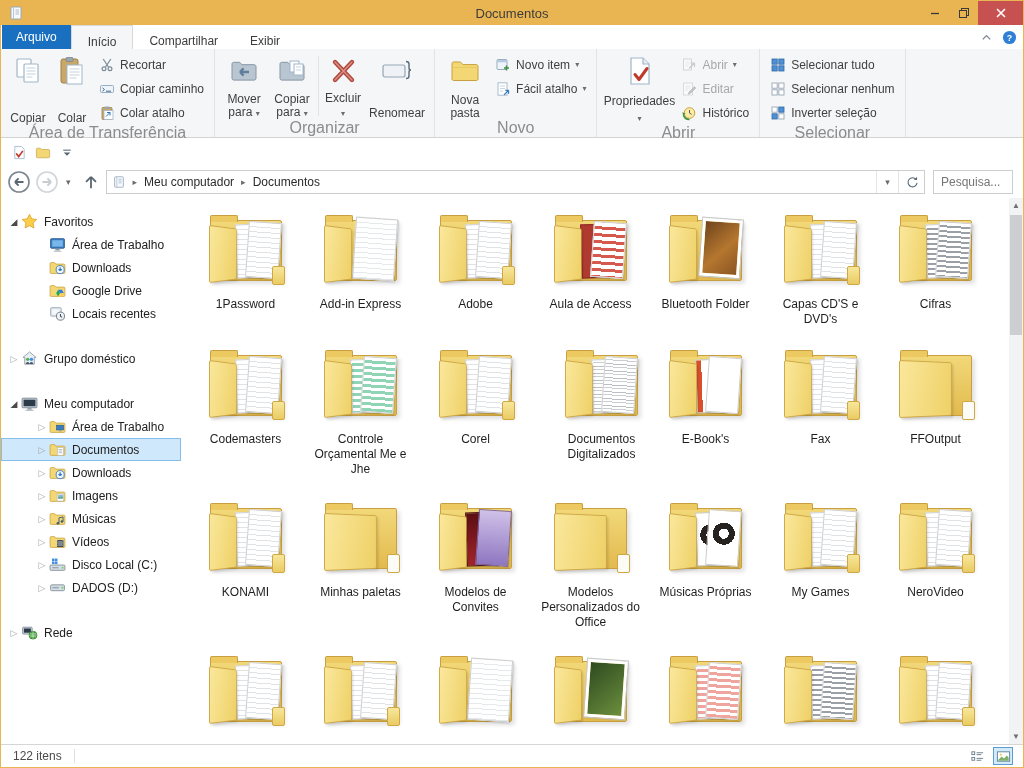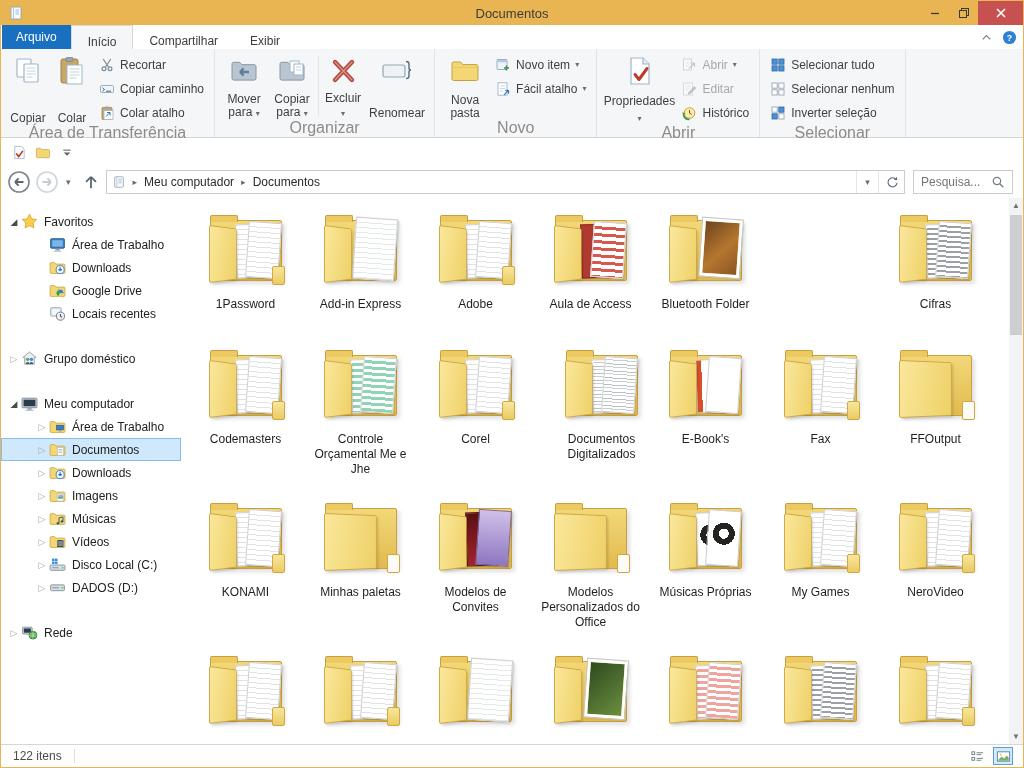--- a/index.html
+++ b/index.html
@@ -42,21 +42,21 @@
   .qat .ic16{width:15px;height:15px;}
   .addr{position:absolute;left:0;top:165px;right:0;height:32px;background:#fff;display:flex;align-items:center;}
   .navbtn{width:24px;height:24px;display:flex;align-items:center;justify-content:center;margin-left:4px;}
   .navbtn.first{margin-left:6px;}
   .crumbbox{flex:1;height:24px;border:1px solid #cdcdcd;margin-left:6px;display:flex;align-items:center;padding-left:5px;background:#fff;}
   .crumb-sep{color:#6b6b6b;font-size:9px;padding:0 7px;}
   .crumb-item{font-size:12px;color:#2b2b2b;}
   .crumb-right{margin-left:auto;display:flex;align-items:center;height:100%;}
   .crumb-dd{width:22px;text-align:center;color:#6b6b6b;font-size:9px;border-left:1px solid #e4e4e4;height:100%;display:flex;align-items:center;justify-content:center;}
   .crumb-rf{width:26px;height:100%;display:flex;align-items:center;justify-content:center;border-left:1px solid #e4e4e4;}
-  .searchbox{width:100px;height:24px;border:1px solid #cdcdcd;margin:0 10px 0 8px;display:flex;align-items:center;padding:0 5px;}
+  .searchbox{width:80px;height:24px;border:1px solid #cdcdcd;margin:0 10px 0 8px;display:flex;align-items:center;padding:0 5px;}
   .searchbox input{border:none;outline:none;width:72px;font-size:12px;color:#6e6e6e;background:transparent;}
   .ic14{width:14px;height:14px;}
 
   
   .main{position:absolute;left:0;top:197px;right:0;bottom:23px;background:#fff;overflow:hidden;}
   .sidebar{position:absolute;left:0;top:0;bottom:0;width:185px;padding-top:12px;overflow:hidden;}
   .trow{display:flex;align-items:center;height:23px;font-size:12px;color:#212121;margin-right:5px;border:1px solid transparent;}
   .trow.gap{margin-top:22px;}
   .trow.sel{background:#cfe8fb;border:1px solid #84bfec;}
   .lvl-0{padding-left:5px;}
@@ -632,20 +632,30 @@
         <div class="fcell v-photo" style="left: 460px; top: 0px;">
           <div class="ficon">
             <div class="f-back"></div>
 
             <div class="f-p2"></div>
             <div class="f-front"></div>
 
           </div>
           <div class="flabel">Bluetooth Folder</div>
         </div>
+        <div class="fcell v-docs" style="left: 575px; top: 0px;">
+          <div class="ficon">
+            <div class="f-back"></div>
+            <div class="f-p1"></div>
+            <div class="f-p2"></div>
+            <div class="f-front"></div>
+            <div class="f-sub"></div>
+          </div>
+          <div class="flabel">Capas CD'S e DVD's</div>
+        </div>
         <div class="fcell v-lined" style="left: 690px; top: 0px;">
           <div class="ficon">
             <div class="f-back"></div>
             <div class="f-p1"></div>
             <div class="f-p2"></div>
             <div class="f-front"></div>
 
           </div>
           <div class="flabel">Cifras</div>
         </div>

